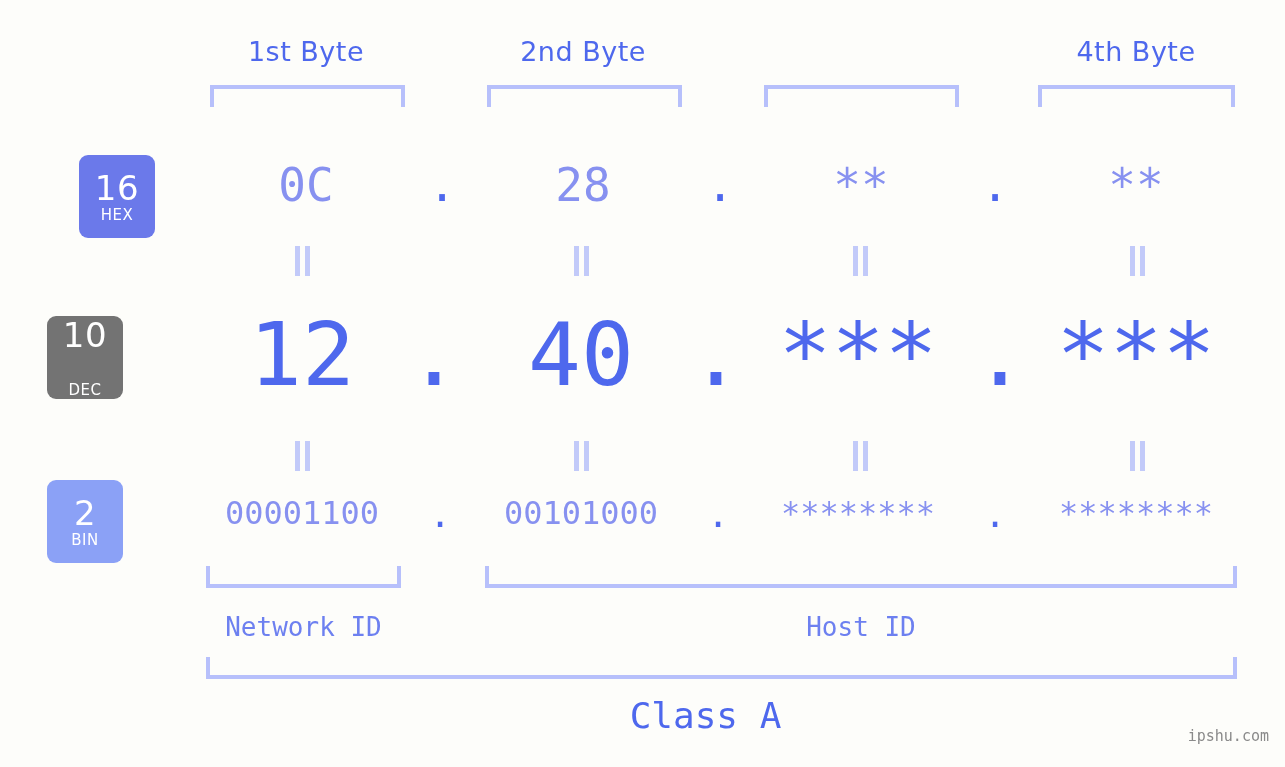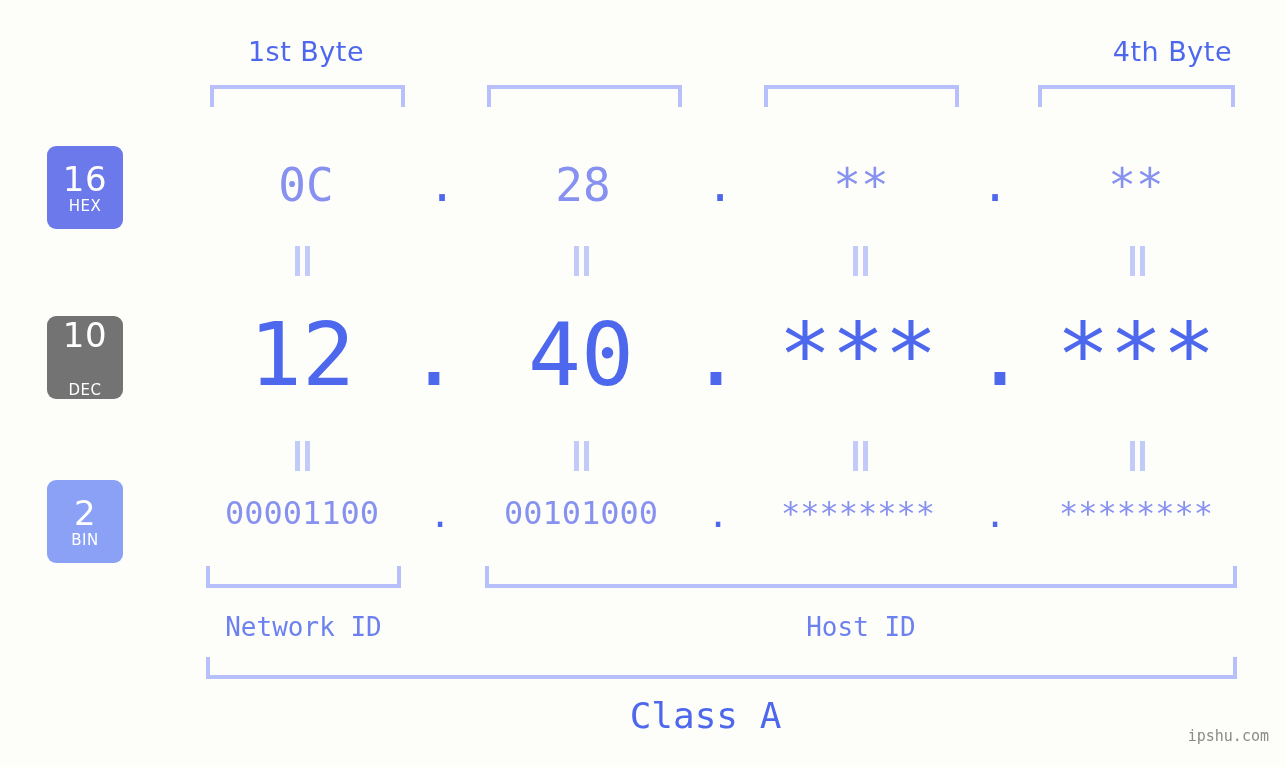--- a/index.html
+++ b/index.html
@@ -69,21 +69,21 @@
     font-size: 34px;
     font-weight: 400;
     letter-spacing: 0.5px;
   }
   .badge .sub {
     font-size: 15px;
     font-weight: 400;
     margin-top: 3px;
     letter-spacing: 0.5px;
   }
-  .badge-hex { background: #6b79ea; top: 146px; }
+  .badge-hex { background: #6b79ea; top: 155px; margin-left: 32px; }
   .badge-dec { background: #737373; top: 316px; gap: 28px; }
   .badge-bin { background: #8ba1f6; top: 480px; }
 
   
   .val {
     position: absolute;
     text-align: center;
     white-space: nowrap;
     font-family: "DejaVu Sans Mono", monospace;
   }
@@ -159,21 +159,22 @@
     font-family: "DejaVu Sans Mono", monospace;
     font-size: 15px;
   }
 </style>
 </head>
 <body>
 
 <div id="stage">
 
   <div class="byte-label" style="left:210px; width:192px;">1st Byte</div>
-  <div class="byte-label" style="left:1040px; width:192px;text-align:right;">4th Byte</div>
+  <div class="byte-label" style="left:487px; width:192px;">2nd Byte</div>
+  <div class="byte-label" style="left:1040px; width:192px;">4th Byte</div>
 
   <div class="bracket-top" style="left:210px; top:85px; width:195px;"></div>
   <div class="bracket-top" style="left:487px; top:85px; width:195px;"></div>
   <div class="bracket-top" style="left:764px; top:85px; width:195px;"></div>
   <div class="bracket-top" style="left:1038px; top:85px; width:197px;"></div>
 
   <div class="badge badge-hex">
     <span class="num">16</span>
     <span class="sub">HEX</span>
   </div>

